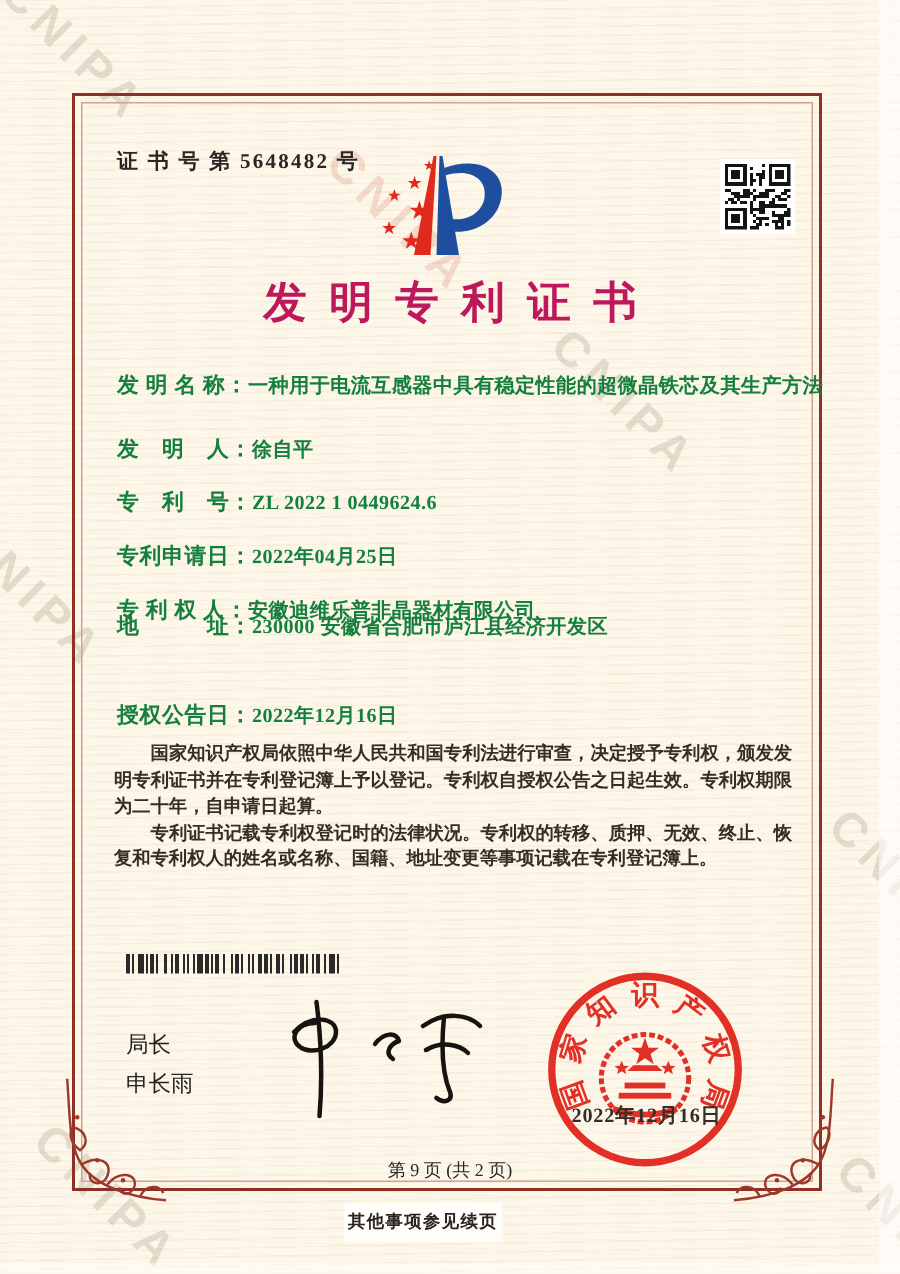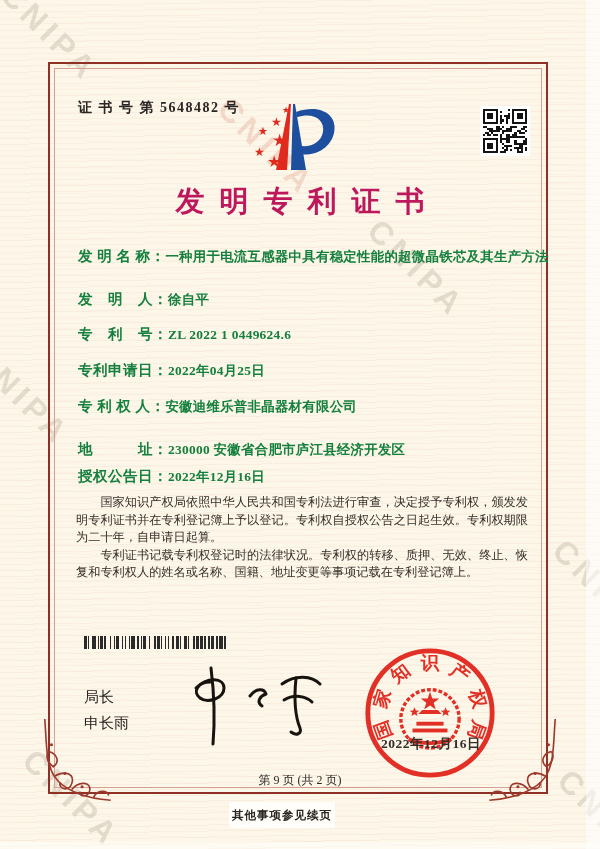--- a/index.html
+++ b/index.html
@@ -53,21 +53,21 @@
     font-size:29px;font-weight:700;color:#be185d;letter-spacing:15px;text-indent:15px;
   }
 
   .field-row{position:absolute;left:78px;width:466px;white-space:nowrap;font-weight:600;color:#15803d;}
   .flabel{font-size:14.5px;letter-spacing:0.5px;}
   .fvalue{font-size:13.4px;letter-spacing:0.3px;}
   .pair2{position:absolute;left:227px;top:0;}
 
   .paras{
     position:absolute;left:76px;top:494px;width:452px;
-    font-size:12.2px;line-height:17.6px;color:#352e27;text-align:justify;font-weight:400;
+    font-size:12.2px;line-height:17.6px;color:#352e27;text-align:justify;font-weight:700;
   }
   .paras p{margin:0;text-indent:2em;}
 
   .barcode{position:absolute;left:84px;top:636px;width:154px;height:13px;}
   .barcode svg{display:block;width:100%;height:100%;}
 
   .director{position:absolute;left:84px;top:684px;font-size:15px;font-weight:400;color:#262220;line-height:26px;}
   .signature{position:absolute;left:178px;top:662px;width:150px;height:88px;}
 
   .seal{position:absolute;left:362px;top:645px;width:136px;height:136px;opacity:0.95;}
@@ -380,21 +380,21 @@
 </div>
 <div class="field-row" style="top:325px">
   <span class="flabel">专　利　号：</span><span class="fvalue">ZL 2022 1 0449624.6</span>
 </div>
 <div class="field-row" style="top:361px">
   <span class="flabel">专利申请日：</span><span class="fvalue">2022年04月25日</span>
 </div>
 <div class="field-row" style="top:397px">
   <span class="flabel">专 利 权 人：</span><span class="fvalue">安徽迪维乐普非晶器材有限公司</span>
 </div>
-<div class="field-row" style="top:440px">
+<div class="field-row" style="top:408px">
   <span class="flabel">地　　　址：</span><span class="fvalue">230000 安徽省合肥市庐江县经济开发区</span>
 </div>
 <div class="field-row" style="top:467px">
   <span class="flabel">授权公告日：</span><span class="fvalue">2022年12月16日</span>
 </div>
 
 <div class="paras">
   <p>国家知识产权局依照中华人民共和国专利法进行审查，决定授予专利权，颁发发明专利证书并在专利登记簿上予以登记。专利权自授权公告之日起生效。专利权期限为二十年，自申请日起算。</p>
   <p>专利证书记载专利权登记时的法律状况。专利权的转移、质押、无效、终止、恢复和专利权人的姓名或名称、国籍、地址变更等事项记载在专利登记簿上。</p>
 </div>

